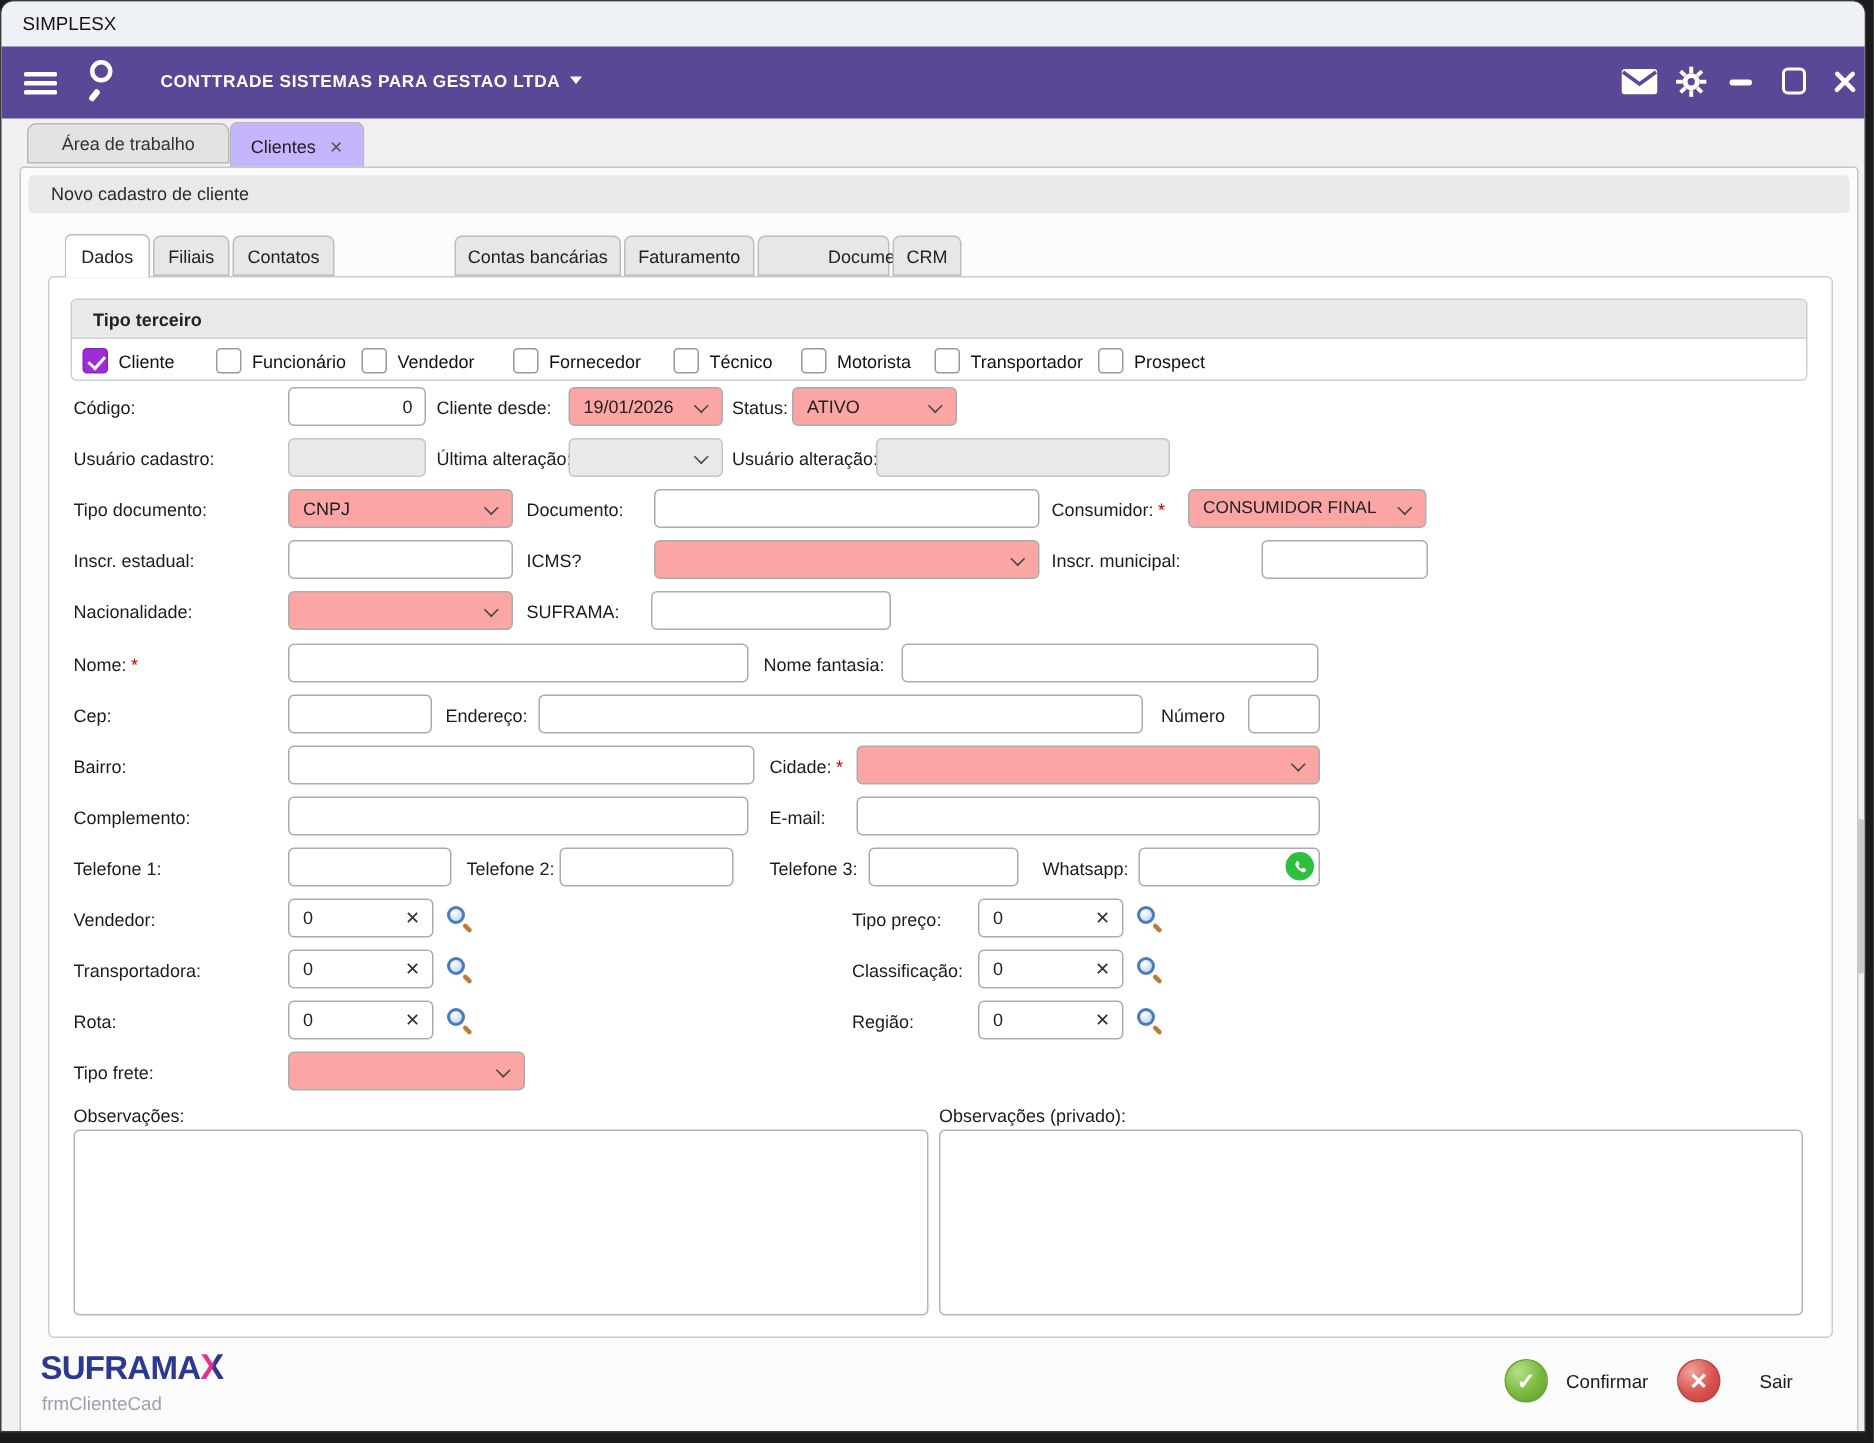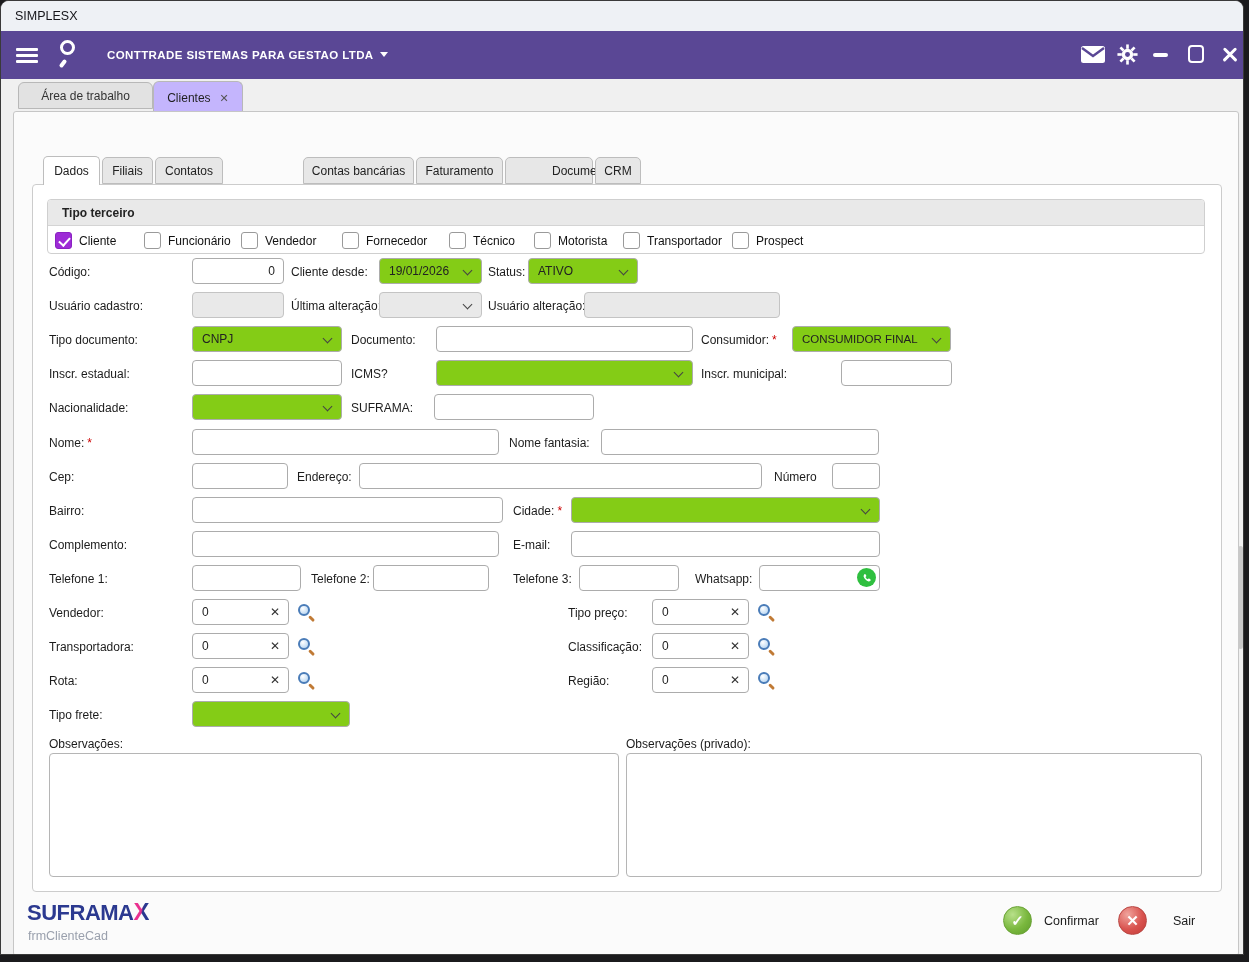--- a/index.html
+++ b/index.html
@@ -55,21 +55,21 @@
   .cb.checked:after{content:"";position:absolute;left:5px;top:1.5px;width:5px;height:9px;
                     border:solid #fff;border-width:0 2px 2px 0;transform:rotate(42deg);}
   .cblbl{position:absolute;top:233px;font-size:12px;color:#111;cursor:default;white-space:nowrap;}
   
   .lbl{position:absolute;font-size:12px;color:#1c1c1c;white-space:nowrap;}
   .req{color:#cc0000;margin-left:3px;}
   .inp{position:absolute;height:26px;background:#fff;border:1px solid #acacac;border-radius:4px;
        font-family:"Liberation Sans",sans-serif;font-size:12px;color:#222;padding:0 8px;outline:none;}
   .inp.num{text-align:right;}
   .inp.dis{background:#e9e9e9;border-color:#c4c4c4;}
-  .sel{position:absolute;height:26px;background:#84cc16;border:1px solid #acacac;border-radius:4px;cursor:pointer;}
+  .sel{position:absolute;height:26px;background:#fca5a5;border:1px solid #acacac;border-radius:4px;cursor:pointer;}
   .sel .txt{position:absolute;left:9px;right:22px;top:0;line-height:24px;font-size:12px;color:#222;
             white-space:nowrap;overflow:hidden;}
   .sel.dis{background:#e9e9e9;border-color:#c4c4c4;}
   .chev{position:absolute;right:10px;top:8px;width:7px;height:7px;border-right:1.6px solid #444;
         border-bottom:1.6px solid #444;transform:rotate(45deg);}
   .lookup{position:absolute;height:26px;background:#fff;border:1px solid #acacac;border-radius:4px;}
   .lookup .v{position:absolute;left:9px;top:5px;font-size:12px;color:#222;}
   .lookup .clr{position:absolute;right:8px;top:5px;font-size:12px;color:#333;cursor:pointer;}
   .lupa{position:absolute;width:18px;height:18px;cursor:pointer;}
   .lupa .g{position:absolute;left:0;top:0;width:12px;height:12px;border:2.2px solid #4a7cb8;border-radius:50%;
@@ -147,20 +147,21 @@
       </div>
 
     <div class="wstab inactive">
       <span>Área de trabalho</span>
     </div>
     <div class="wstab active">
       <span>Clientes</span><span class="cx">✕</span>
     </div>
 
     <div class="panel"></div>
+    <div class="panel-hdr">Novo cadastro de cliente</div>
 
     <div class="itab active" style="left:42px;width:57px;"><span>Dados</span></div>
     <div class="itab" style="left:101px;width:51px;"><span>Filiais</span></div>
     <div class="itab" style="left:154px;width:68px;"><span>Contatos</span></div>
     <div class="itab" style="left:224px;width:76px;margin-top:40px;"><span>Financeiro</span></div>
     <div class="itab" style="left:302px;width:111px;"><span>Contas bancárias</span></div>
     <div class="itab" style="left:415px;width:87px;"><span>Faturamento</span></div>
     <div class="itab" style="left:504px;width:88px;padding-left:46px;"><span>Documentos</span></div>
     <div class="itab" style="left:594px;width:46px;"><span>CRM</span></div>
 

